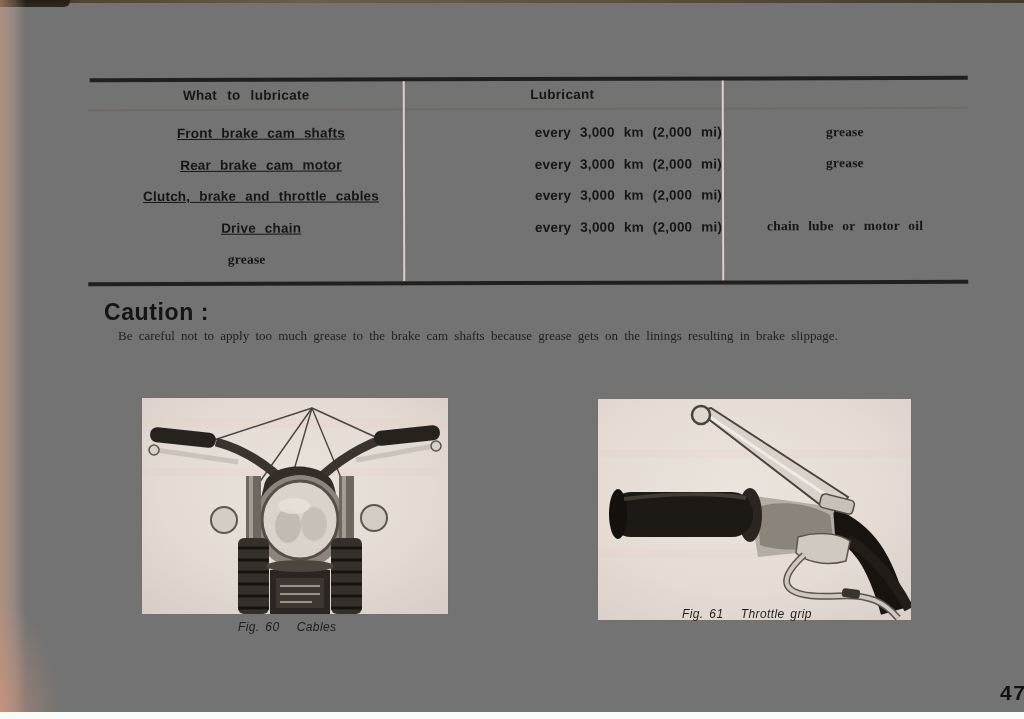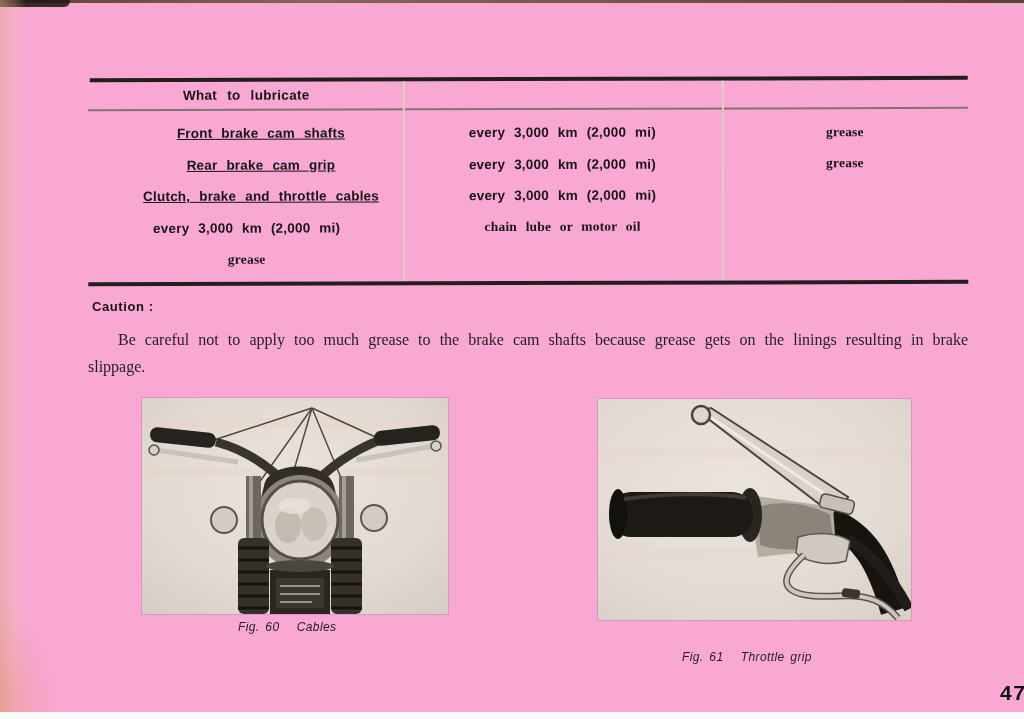--- a/index.html
+++ b/index.html
@@ -1,19 +1,19 @@
 <!DOCTYPE html>
 <html><head>
 <meta charset="utf-8">
 <style>
   * { margin:0; padding:0; box-sizing:border-box; }
   html,body { background:#ffffff; }
   .page {
     position:relative; width:1024px; height:719px;
-    background:#f9a8d4;
+    background:#737373;
     overflow:hidden;
     font-family:"Liberation Sans", sans-serif;
     color:#1b1b1b;
   }
   
   .scan-topline { position:absolute; left:0; top:0; width:1024px; height:3px;
     background:linear-gradient(90deg,#241c12 0%,#4a3b28 8%,#6b5a42 30%,#584a34 60%,#3a2f1f 100%);
     opacity:.85; }
   .scan-topblob { position:absolute; left:0; top:0; width:70px; height:7px;
     background:#241d13; border-radius:0 0 6px 0; opacity:.9; }
@@ -34,79 +34,81 @@
   .vline.v1 { left:313px; }
   .vline.v2 { left:632px; }
   .thead { position:absolute; left:0; top:4px; width:878px; height:27px;
     display:grid; grid-template-columns:313px 319px 246px; align-items:center; }
   .thead .th { text-align:center; font-weight:700; font-size:13.5px; letter-spacing:.3px; word-spacing:6px; color:#161616; }
   .tbody { position:absolute; left:0; top:33px; width:878px; height:171px;
     padding-top:7px; display:grid; grid-template-rows:repeat(5,31.5px); }
   .tr { display:grid; grid-template-columns:313px 319px 246px; align-items:center; }
   .td { font-weight:700; font-size:13.5px; letter-spacing:.2px; word-spacing:5px; color:#161616; }
   .td.what { padding-left:29px; text-align:center;text-decoration:underline; }
-  .td.when { text-align:center; }
+  .td.when { text-align:right; }
   .td.lub  { text-align:center;font-family:Liberation Serif, serif; }
 
   
-  .caution-heading { position:absolute; left:92px; top:299px; font-weight:700;
-    font-size:13px; letter-spacing:.6px; color:#141414; }
+  .caution-heading { position:absolute; left:104px; top:299px; font-weight:700;
+    font-size:23px; letter-spacing:.6px; color:#141414; }
   .caution-body { position:absolute; left:88px; top:326px; width:880px;
-    font-family:"Liberation Serif", serif; font-size:16px; line-height:27px;
+    font-family:"Liberation Serif", serif; font-size:13px; line-height:20px;
     text-align:justify; text-indent:30px; word-spacing:3px; color:#201f1e; }
 
   
   .figure { position:absolute; }
   .fig60 { left:142px; top:398px; width:306px; height:216px; }
   .fig61 { left:598px; top:399px; width:313px; height:221px; }
   .photo { width:100%; height:100%; display:block; box-shadow:0 0 0 1px rgba(120,105,95,.25); }
   .caption { position:absolute; font-style:italic; font-size:12px; letter-spacing:.4px;
     color:#1e1e1e; white-space:pre; word-spacing:2px; }
   .cap60 { left:238px; top:620px; }
-  .cap61 { left:682px; top:650px; }
+  .cap61 { left:682px; top:607px; }
 
   
   .page-number { position:absolute; left:1000px; top:681px; font-weight:700;
     font-size:21px; letter-spacing:1.5px; color:#111; }
 </style>
 </head>
 <body>
 
 <div class="page">
 
   <div class="scan-topline"></div>
   <div class="scan-topblob"></div>
   <div class="scan-leftband"></div>
   <div class="scan-bl-blob"></div>
   <div class="scan-bottomglow"></div>
 
   <div class="lube-table">
     <div class="rule-top"></div>
     <div class="thead">
       <div class="th">What to lubricate</div>
+      <div class="th">Lubricant</div>
     </div>
     <div class="rule-thin"></div>
     <div class="vline v1"></div>
     <div class="vline v2"></div>
     <div class="tbody">
       <div class="tr">
         <div class="td what">Front brake cam shafts</div>
         <div class="td when">every 3,000 km (2,000 mi)</div>
         <div class="td lub">grease</div>
       </div>
       <div class="tr">
-        <div class="td what">Rear brake cam grip</div>
+        <div class="td what">Rear brake cam motor</div>
         <div class="td when">every 3,000 km (2,000 mi)</div>
         <div class="td lub">grease</div>
       </div>
       <div class="tr">
         <div class="td what">Clutch, brake and throttle cables</div>
         <div class="td when">every 3,000 km (2,000 mi)</div>
       </div>
       <div class="tr">
+        <div class="td what">Drive chain</div>
         <div class="td when">every 3,000 km (2,000 mi)</div>
         <div class="td lub">chain lube or motor oil</div>
       </div>
       <div class="tr">
         <div class="td lub">grease</div>
       </div>
     </div>
     <div class="rule-bottom"></div>
   </div>
 

